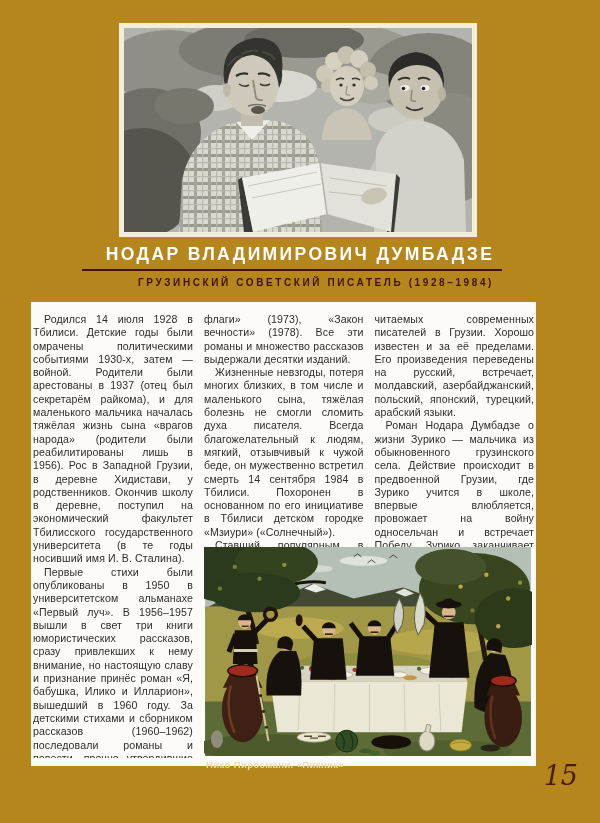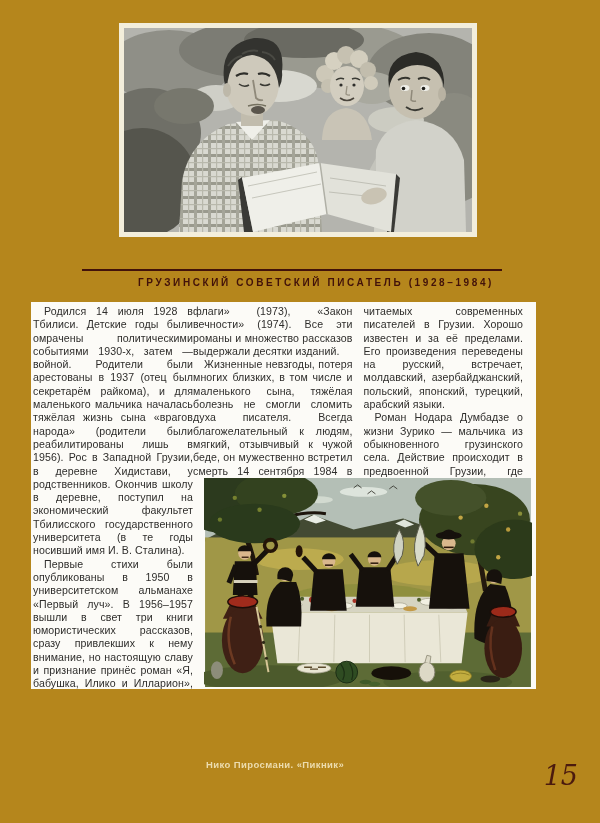--- a/index.html
+++ b/index.html
@@ -26,22 +26,22 @@
     background:#42120a;
   }
   .page-subtitle{
     position:absolute; top:277px; left:0; width:600px; text-align:center;
     color:#42120a; font-weight:bold; font-size:10px; letter-spacing:2.6px;
     white-space:nowrap;
     padding-left:16px;
   }
   
   .content{
-    position:absolute; left:31px; top:302px; width:505px; height:387px;
-    background:#fcfbf7; display:flex; padding:0 2px; box-sizing:border-box;
+    position:absolute; left:31px; top:302px; width:505px; height:464px;
+    background:#fcfbf7; display:flex; gap:11px; padding:8px 2px; box-sizing:border-box;
   }
   .col{ width:160px; flex:0 0 auto; overflow:hidden; padding-top:3px; box-sizing:border-box;}
   .right-region{ flex:1; display:flex; flex-direction:column; overflow:hidden;}
   .text-row{ display:flex; gap:11px; overflow:hidden; }
   .text-row .col{ width:159.5px; }
   .para{
     margin:0; font-size:10.6px; line-height:13.3px; color:#2e2d2b;
     text-align:justify; letter-spacing:0.1px;
   }
   .para.indent{ text-indent:11px; }
@@ -145,32 +145,33 @@
         <polygon points="118,150 196,135 203,186 129,204" fill="#efefe9"></polygon>
         <polygon points="196,135 272,146 267,204 203,186" fill="#e2e2da"></polygon>
         <path d="M196 135 L203 186" stroke="#b0b0a6" stroke-width="1.5"></path>
         <path d="M124 158 L193 144 M128 170 L197 156" stroke="#c6c6bc" stroke-width="1" fill="none"></path>
         <path d="M206 150 L262 158 M205 164 L260 170" stroke="#c0c0b6" stroke-width="1" fill="none"></path>
         <ellipse cx="250" cy="168" rx="13" ry="8" fill="#c9c3b3" transform="rotate(-15 250 168)"></ellipse>
       </g>
     </svg>
   </div>
 
+  <div class="page-title">НОДАР ВЛАДИМИРОВИЧ ДУМБАДЗЕ</div>
   <div class="title-rule"></div>
   <div class="page-subtitle">ГРУЗИНСКИЙ СОВЕТСКИЙ ПИСАТЕЛЬ (1928–1984)</div>
 
   <div class="content">
     <div class="col">
         <p class="para indent">Родился 14 июля 1928 в Тбилиси. Детские годы были омрачены политическими событиями 1930-х, затем — войной. Родители были арестованы в 1937 (отец был секретарём райкома), и для маленького мальчика началась тяжёлая жизнь сына «врагов народа» (родители были реабилитированы лишь в 1956). Рос в Западной Грузии, в деревне Хидистави, у родственников. Окончив школу в деревне, поступил на экономический факультет Тбилисского государственного университета (в те годы носивший имя И. В. Сталина).</p>
         <p class="para indent">Первые стихи были опубликованы в 1950 в университетском альманахе «Первый луч». В 1956–1957 вышли в свет три книги юмористических рассказов, сразу привлекших к нему внимание, но настоящую славу и признание принёс роман «Я, бабушка, Илико и Илларион», вышедший в 1960 году. За детскими стихами и сборником рассказов (1960–1962) последовали романы и повести, прочно утвердившие за Нодаром Думбадзе славу одного из выдающихся прозаиков своего времени: «Я вижу солнце» (1962), «Солнечная ночь» (1967), «Не бойся, мама»(1971), «Белые</p>
       </div>
     <div class="right-region">
       <div class="text-row">
         <div class="col">
-            <p class="para">флаги» (1973), «Закон вечности» (1974). Все эти романы и множество рассказов выдержали десятки изданий.</p>
+            <p class="para">флаги» (1973), «Закон вечности» (1978). Все эти романы и множество рассказов выдержали десятки изданий.</p>
             <p class="para indent">Жизненные невзгоды, потеря многих близких, в том числе и маленького сына, тяжёлая болезнь не смогли сломить духа писателя. Всегда благожелательный к людям, мягкий, отзывчивый к чужой беде, он мужественно встретил смерть 14 сентября 1984 в Тбилиси. Похоронен в основанном по его инициативе в Тбилиси детском городке «Мзиури» («Солнечный»).</p>
             <p class="para indent">Ставший популярным в начале писательской карьеры, Думбадзе остаётся одним из самых</p>
           </div>
         <div class="col">
             <p class="para">читаемых современных писателей в Грузии. Хорошо известен и за её пределами. Его произведения переведены на русский, встречает, молдавский, азербайджанский, польский, японский, турецкий, арабский языки.</p>
             <p class="para indent">Роман Нодара Думбадзе о жизни Зурико — мальчика из обыкновенного грузинского села. Действие происходит в предвоенной Грузии, где Зурико учится в школе, впервые влюбляется, провожает на войну односельчан и встречает Победу. Зурико заканчивает школу и едет учиться в Тбилиси, но после учёбы возвращается в своё село, к первой любви и друзьям.</p>
           </div>
       </div>
 
       <div class="painting-wrap">

